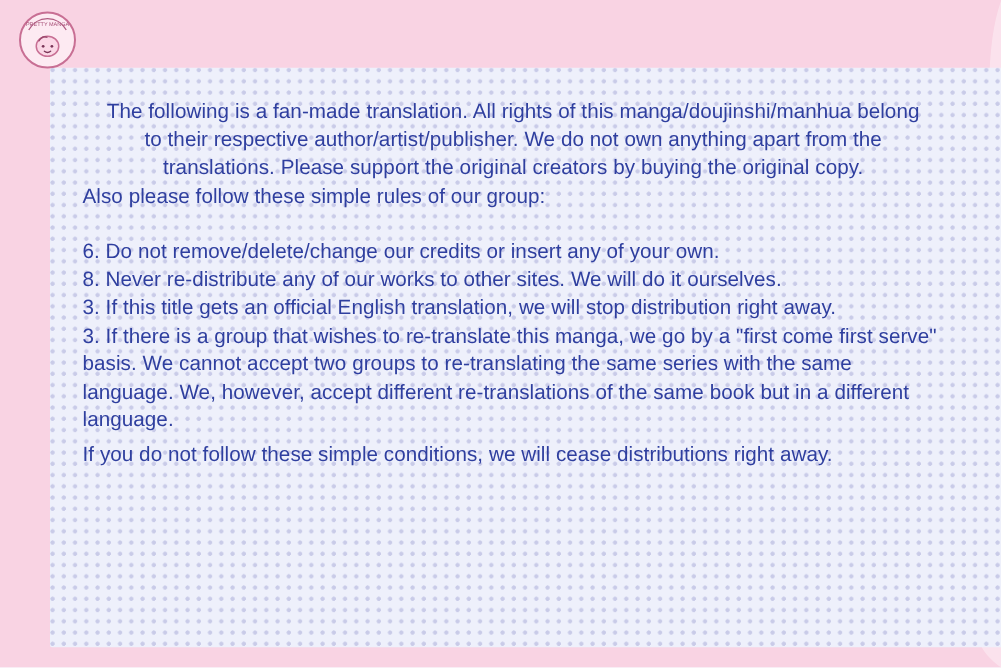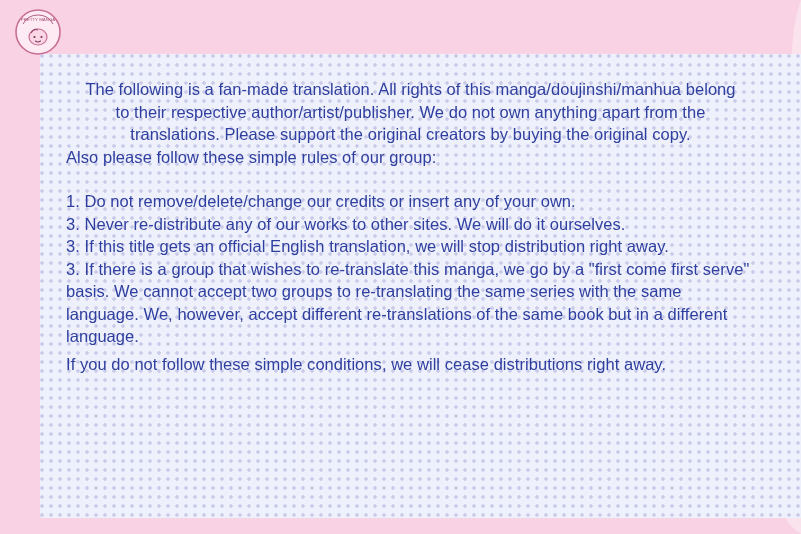--- a/index.html
+++ b/index.html
@@ -139,22 +139,22 @@
       <path d="M21.5 33 q2.5 2 5 0" fill="none" stroke="#7a3558" stroke-width="1.1" stroke-linecap="round"></path>
     </svg>
   </div>
 
 
   <div class="panel">
     <div class="panel-inner">
       <div class="txt intro">The following is a fan-made translation. All rights of this manga/doujinshi/manhua belong to their respective author/artist/publisher. We do not own anything apart from the translations. Please support the original creators by buying the original copy.</div>
       <div class="txt also">Also please follow these simple rules of our group:</div>
       <div class="txt rules">
-        <p class="rule">1. Do not remove/delete/change our credits or insert any of your own.</p>
-        <p class="rule">3. Never re-distribute any of our works to other sites. We will do it ourselves.</p>
+        <p class="rule">6. Do not remove/delete/change our credits or insert any of your own.</p>
+        <p class="rule">8. Never re-distribute any of our works to other sites. We will do it ourselves.</p>
         <p class="rule">3. If this title gets an official English translation, we will stop distribution right away.</p>
         <p class="rule">3. If there is a group that wishes to re-translate this manga, we go by a "first come first serve" basis. We cannot accept two groups to re-translating the same series with the same language. We, however, accept different re-translations of the same book but in a different language.</p>
       </div>
       <div class="txt closing">If you do not follow these simple conditions, we will cease distributions right away.</div>
     </div>
   </div>
 
 </div>
 
 </body></html>

